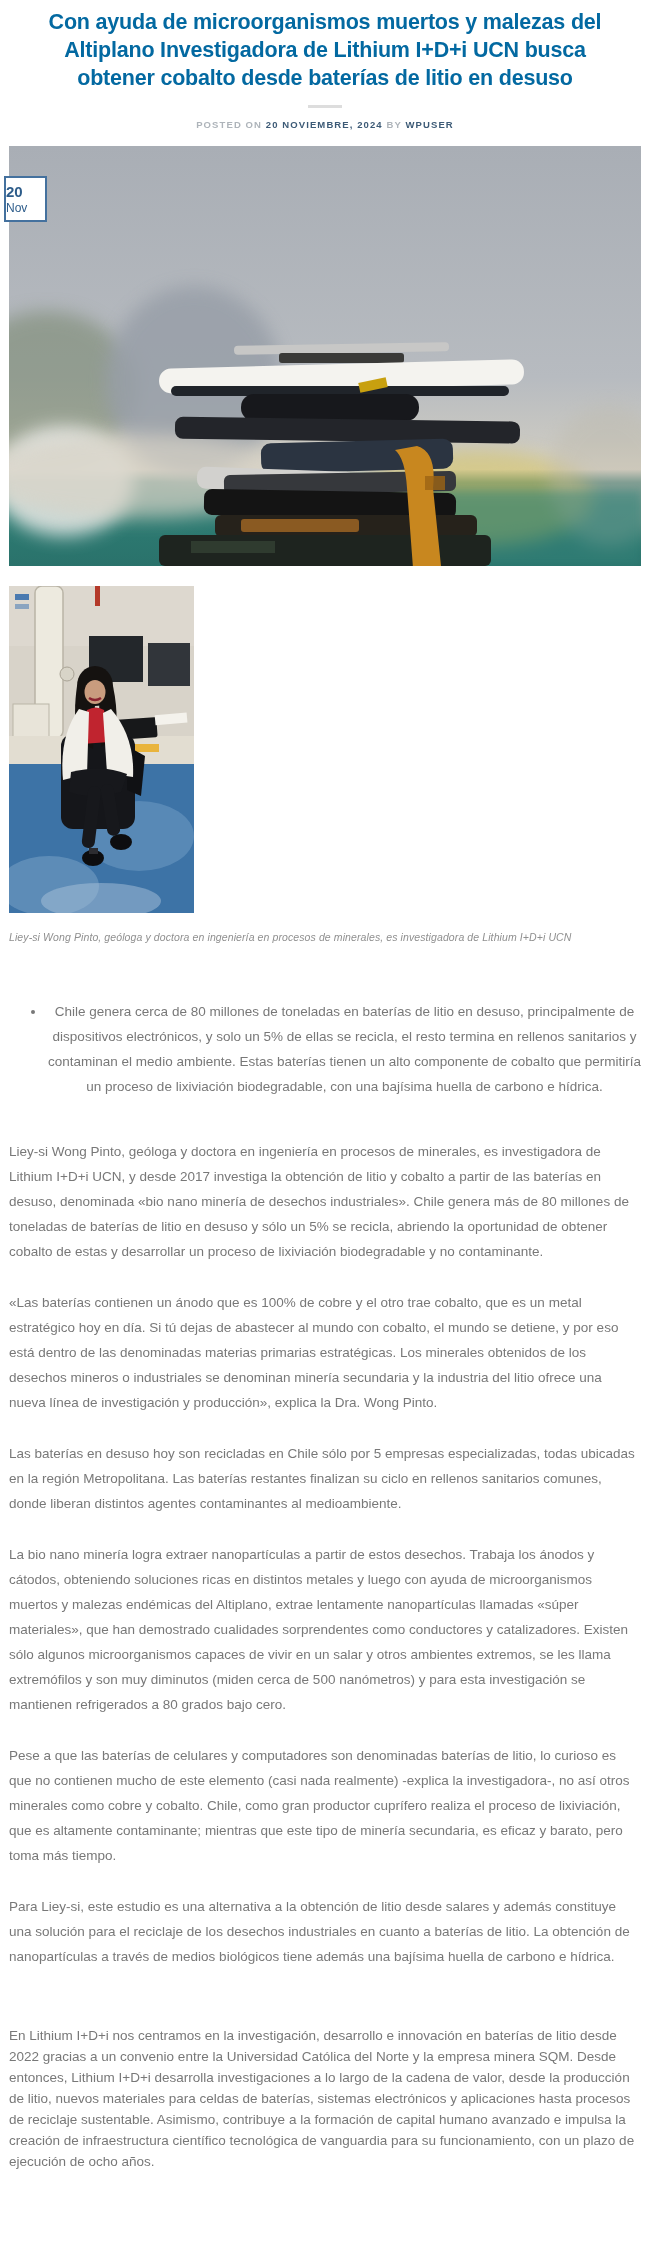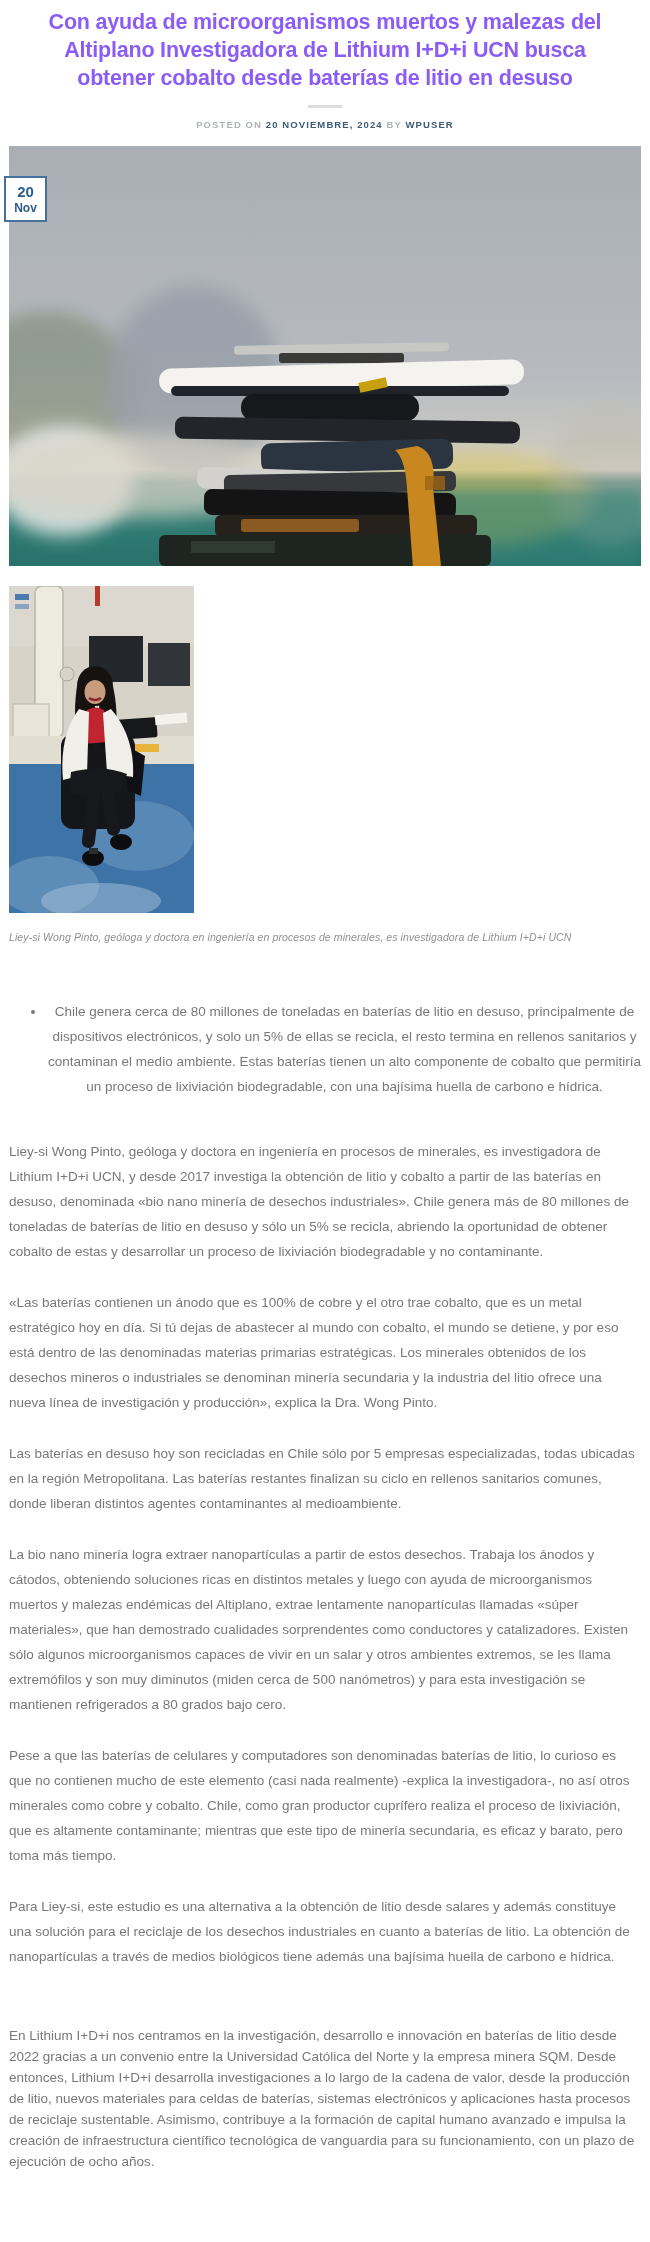--- a/index.html
+++ b/index.html
@@ -9,21 +9,21 @@
     font-family: "Liberation Sans", sans-serif;
     color: #777777;
   }
   .page { width: 650px; height: 2242px; overflow: hidden; background: #fff; }
   .container { padding: 6px 9px 0 9px; }
 
   h1.post-title {
     font-size: 21.5px;
     line-height: 28px;
     font-weight: bold;
-    color: #8b5cf6;
+    color: #0369a1;
     text-align: center;
     max-width: 572px;
     margin: 2px auto 12px auto;
     letter-spacing: -0.2px;
   }
   .divider {
     width: 34px; height: 3px; background: #dddddd;
     margin: 13px auto 11px auto;
   }
   .meta {
@@ -47,27 +47,27 @@
     overflow: visible;
   }
   .featured svg { display: block; width: 632px; height: 420px; }
 
   .date-badge {
     position: absolute;
     left: -5px; top: 30px;
     width: 43px; height: 46px;
     background: #ffffff;
     border: 2px solid #44719e;
-    text-align: center;
+    text-align: left;
     color: #2d5c8a;
     line-height: 1;
     padding-top: 6px;
   }
   .date-badge .day { font-size: 15px; font-weight: bold; display: block; }
-  .date-badge .month { font-size: 12px; font-weight: bold; display: block; margin-top: 3px; }
+  .date-badge .month { font-size: 12px; font-weight: normal; display: block; margin-top: 3px; }
 
   .photo {
     width: 185px; height: 327px;
     margin-top: 20px;
     overflow: hidden;
   }
   .photo svg { display: block; width: 185px; height: 327px; }
 
   .caption {
     margin-top: 18px;

